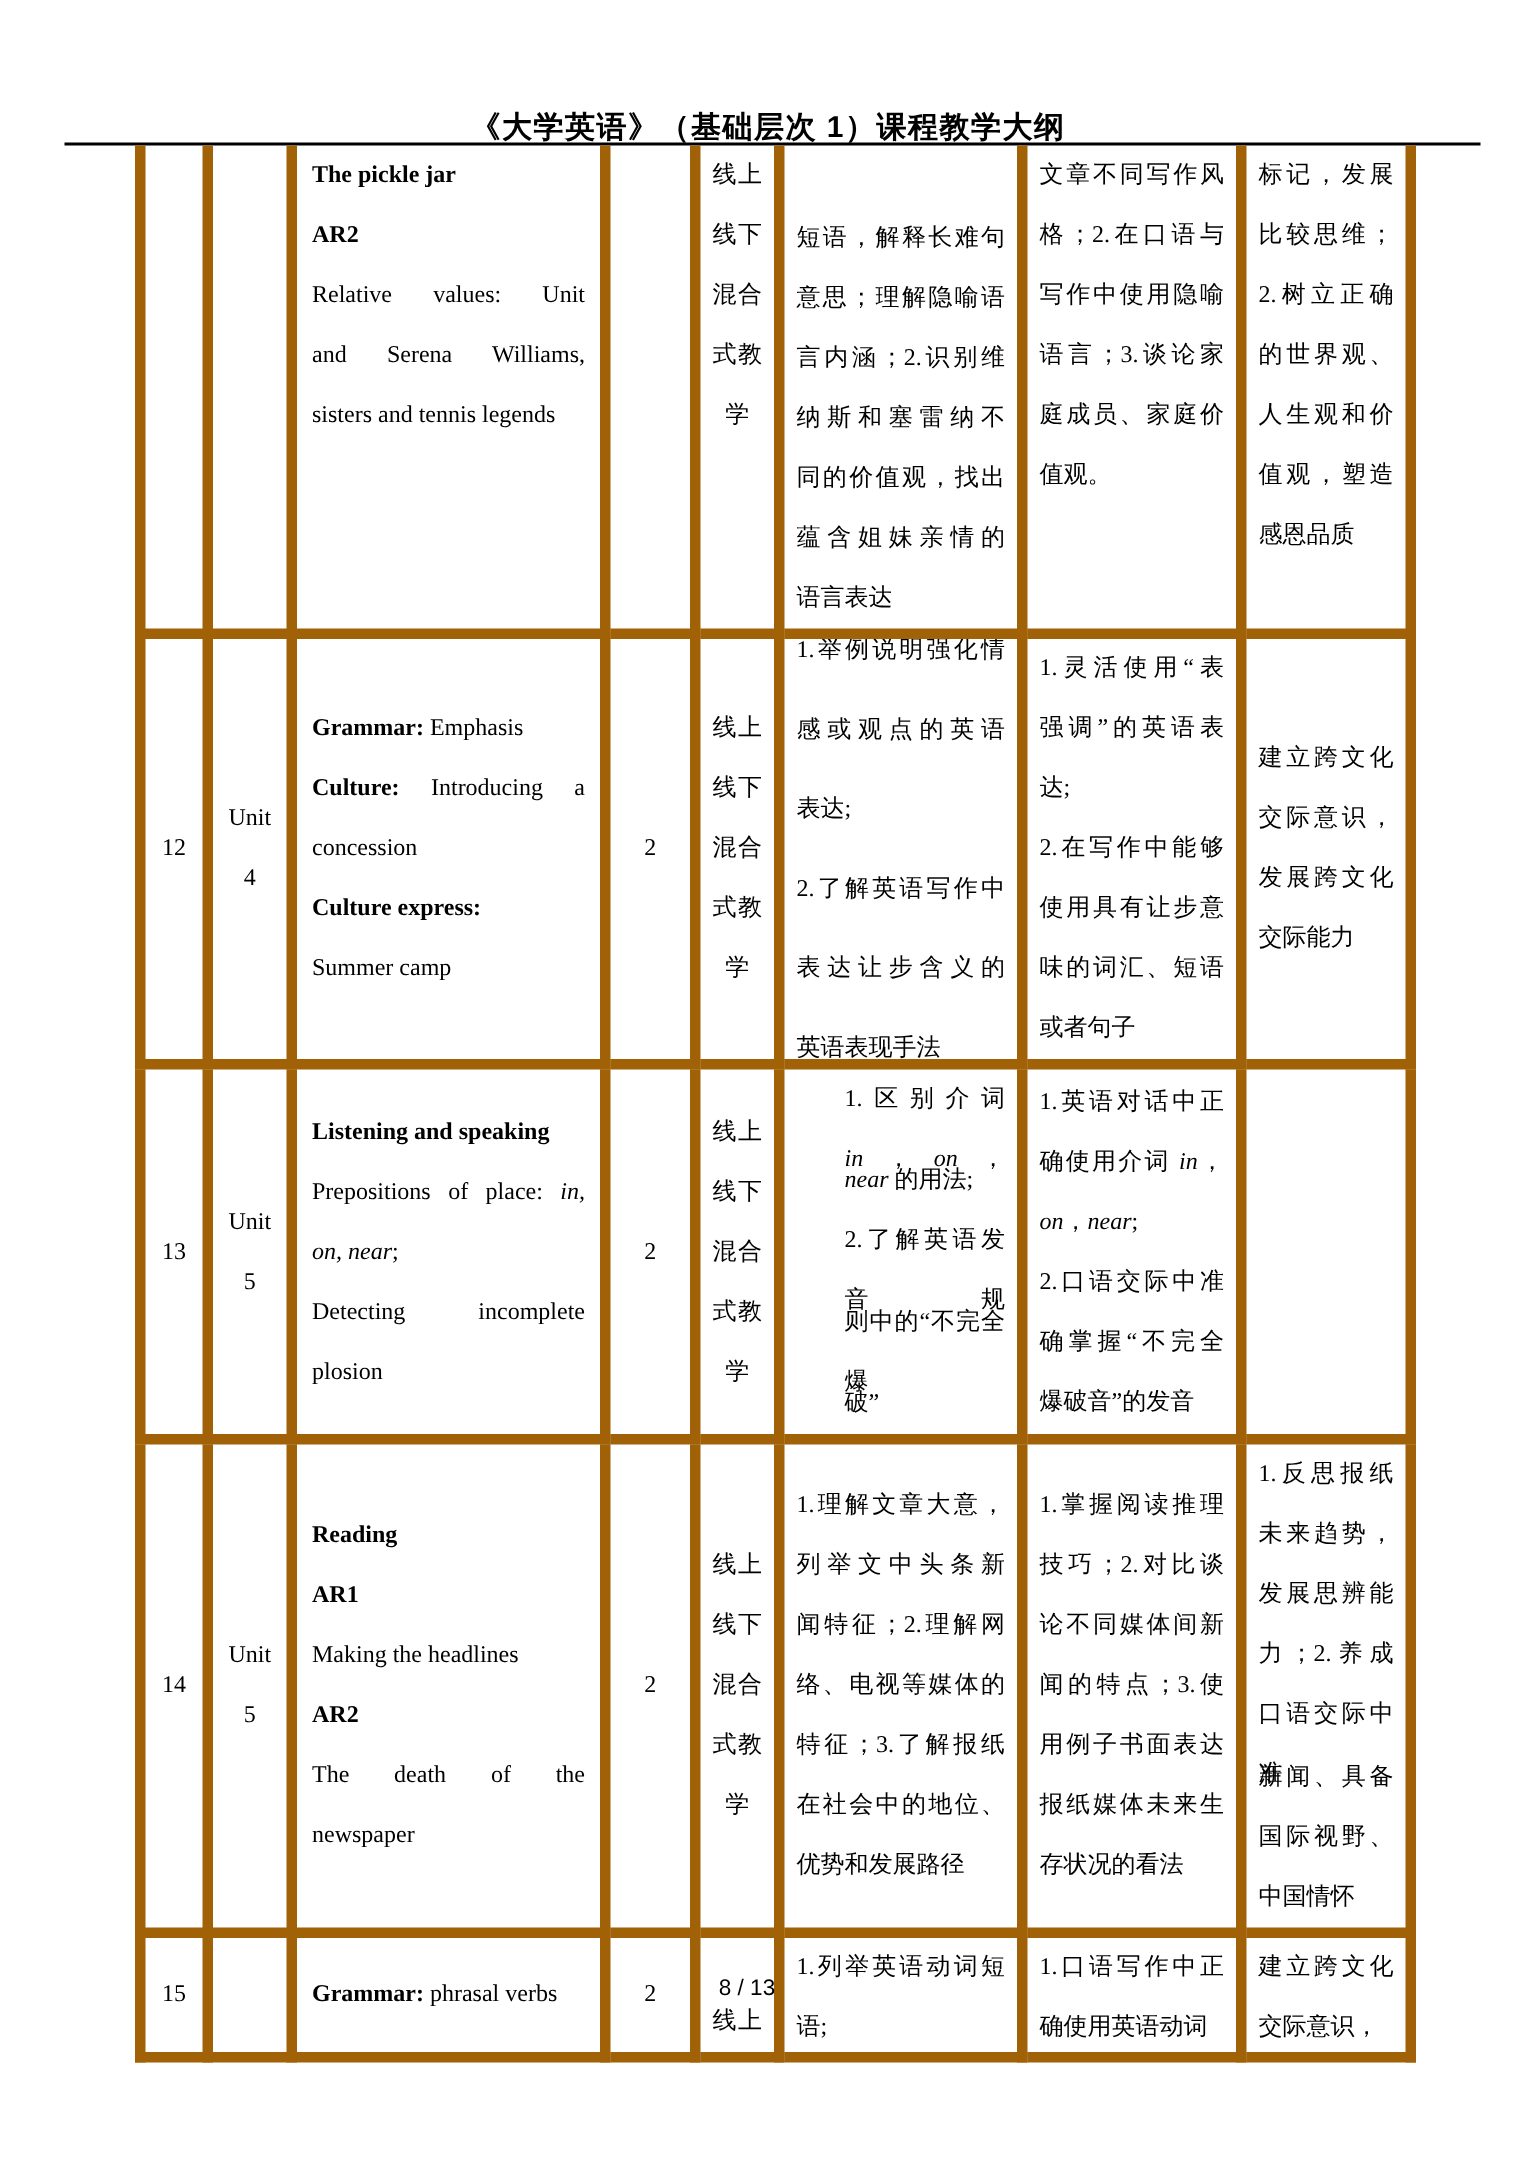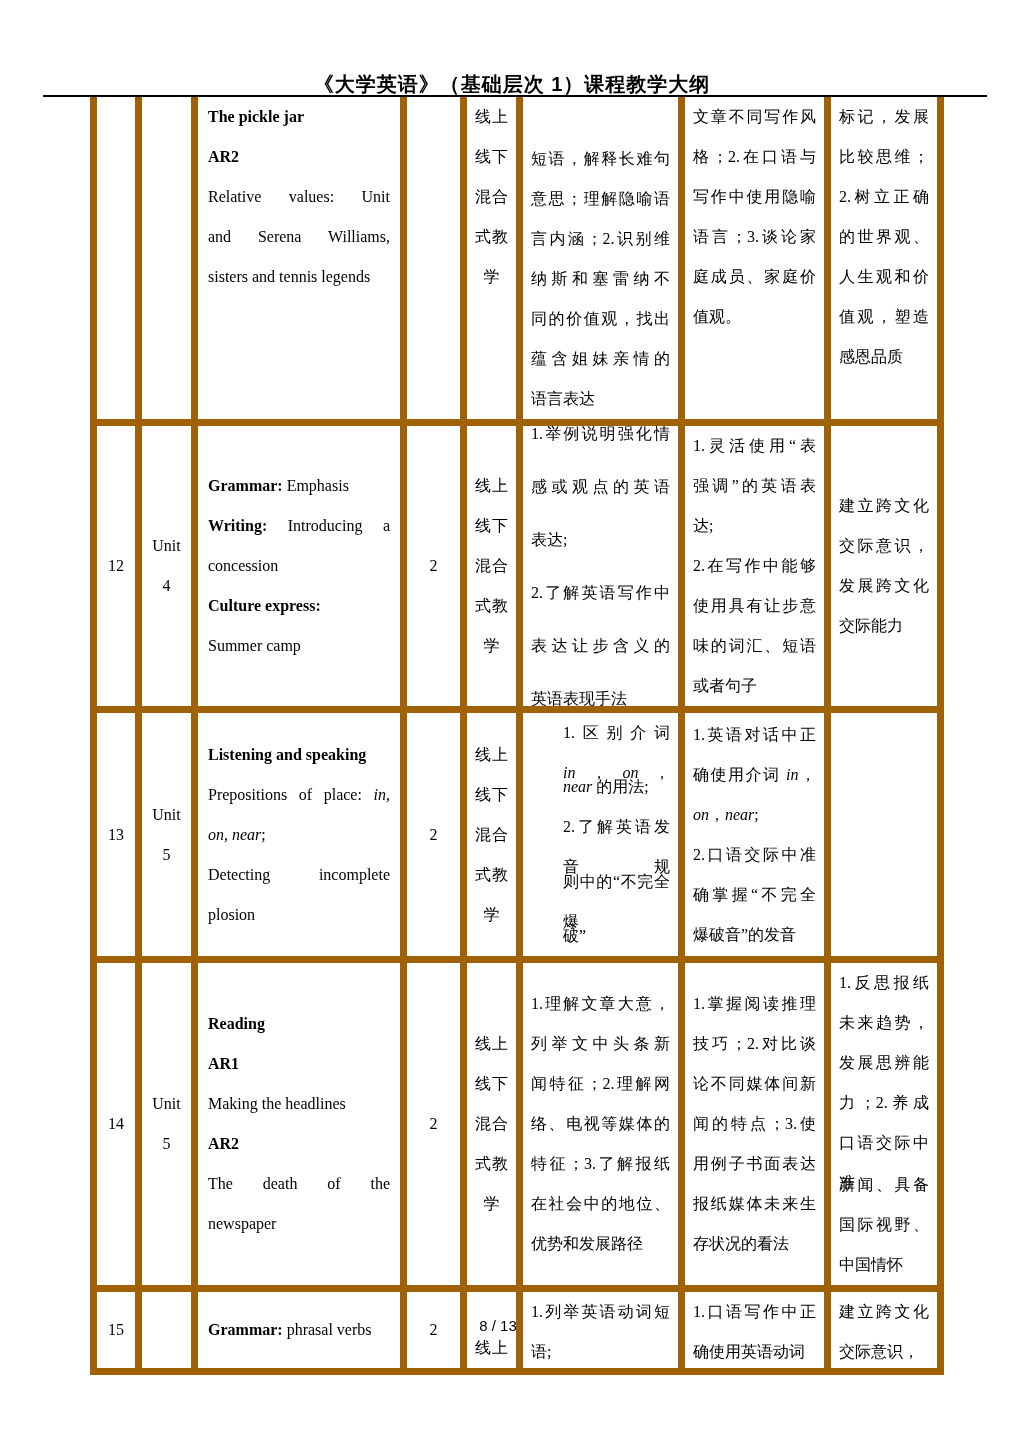--- a/index.html
+++ b/index.html
@@ -128,21 +128,21 @@
         </td>
         <td class="c-center">
           <div class="cw" style="height: 280px;">
             <div class="ln last"><span>Unit</span></div>
             <div class="ln last"><span>4</span></div>
           </div>
         </td>
         <td class="c-just c-en">
           <div class="cw" style="height: 280px;">
             <div class="ln last"><span class="b">Grammar:</span><span> Emphasis</span></div>
-            <div class="ln"><span class="b">Writing:</span><span> Introducing a</span></div>
+            <div class="ln"><span class="b">Culture:</span><span> Introducing a</span></div>
             <div class="ln last"><span>concession</span></div>
             <div class="ln last"><span class="b">Culture express:</span></div>
             <div class="ln last"><span>Summer camp</span></div>
           </div>
         </td>
         <td class="c-center">
           <div class="cw" style="height: 280px;">
             <div class="ln last"><span>2</span></div>
           </div>
         </td>

